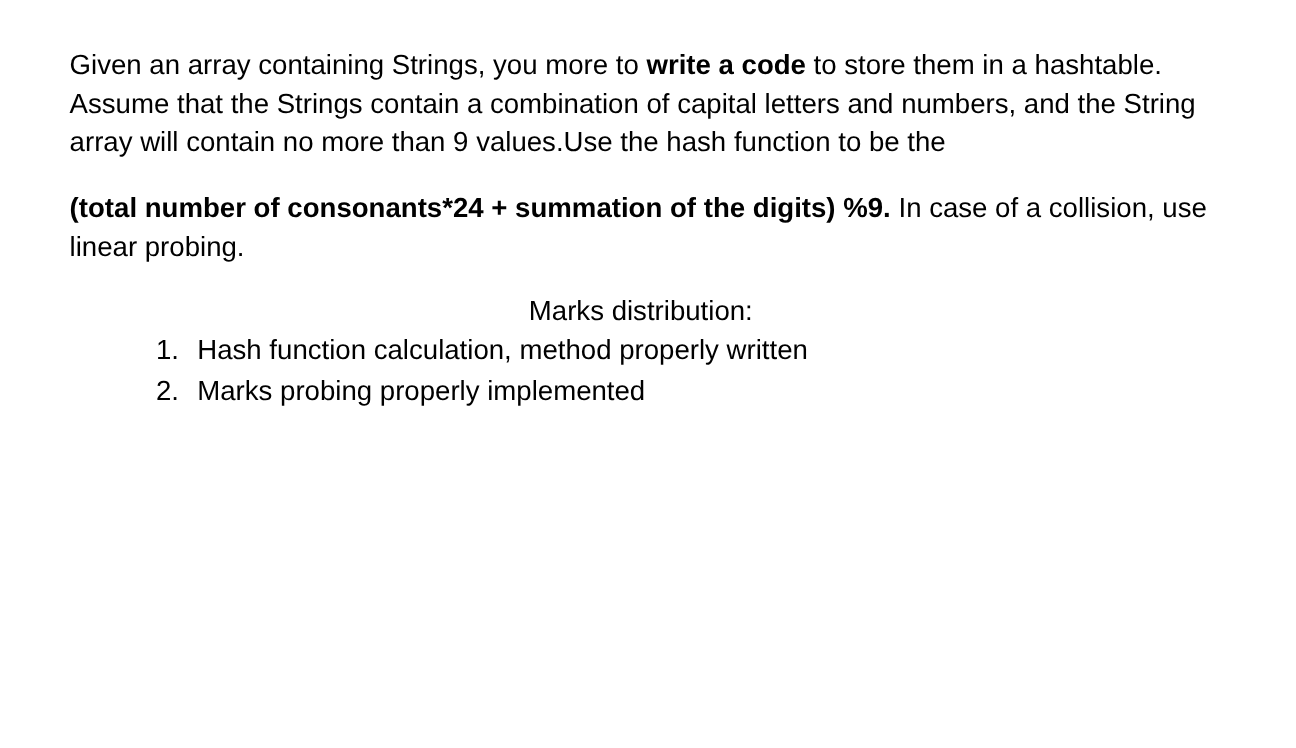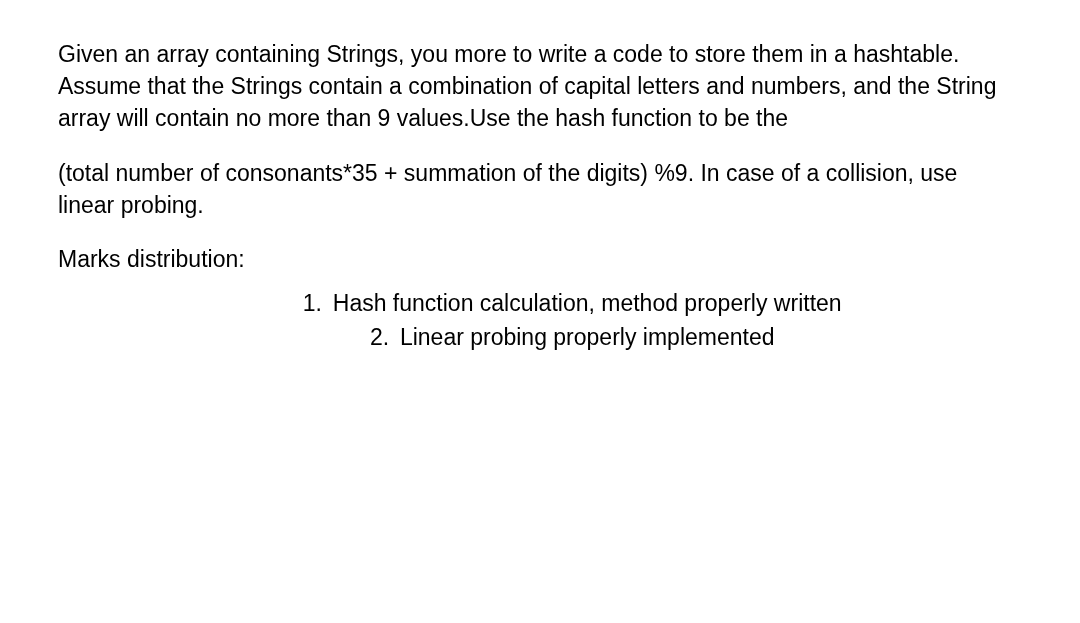--- a/index.html
+++ b/index.html
@@ -14,54 +14,54 @@
       font-family: Arial, Helvetica, sans-serif;
       font-size: 23px;
       line-height: 1.4;
       color: #000000;
       padding: 38px 70px 40px 58px;
     }
     .paragraph {
       margin-bottom: 22px;
     }
     .bold {
-      font-weight: normal;
+      font-weight: bold;
       text-align: right;
     }
     .marks-header {
-      margin-bottom: 12px;
+      margin-bottom: 0;
+      text-align: center;
     }
     .ordered-list {
       padding-left: 72px;
-      text-align: center;
     }
     .list-item {
       margin-bottom: 2px;
     }
     .list-number {
       display: inline-block;
       min-width: 28px;
     }
   </style>
 </head>
 <body>
 
 <div class="paragraph">
   <span> Given an array containing Strings, you more to </span><span class="bold">write a code</span><span> to store them in a hashtable. Assume that the Strings contain a combination of capital letters and numbers, and the String array will contain no more than 9 values.Use the hash function to be the</span>
 </div>
 
 <div class="paragraph">
-  <span class="bold"> (total number of consonants*35 + summation of the digits) %9.</span><span> In case of a collision, use linear probing.</span><br>
+  <span class="bold"> (total number of consonants*24 + summation of the digits) %9.</span><span> In case of a collision, use linear probing.</span><br>
 </div>
 
 <div>
   <div class="marks-header">Marks distribution:</div>
   <div class="ordered-list">
     <div class="list-item">
       <span class="list-number">1.</span>
       <span>Hash function calculation, method properly written</span>
     </div>
     <div class="list-item">
       <span class="list-number">2.</span>
-      <span>Linear probing properly implemented</span>
+      <span>Marks probing properly implemented</span>
     </div>
   </div>
 </div>
 
 </body></html>

